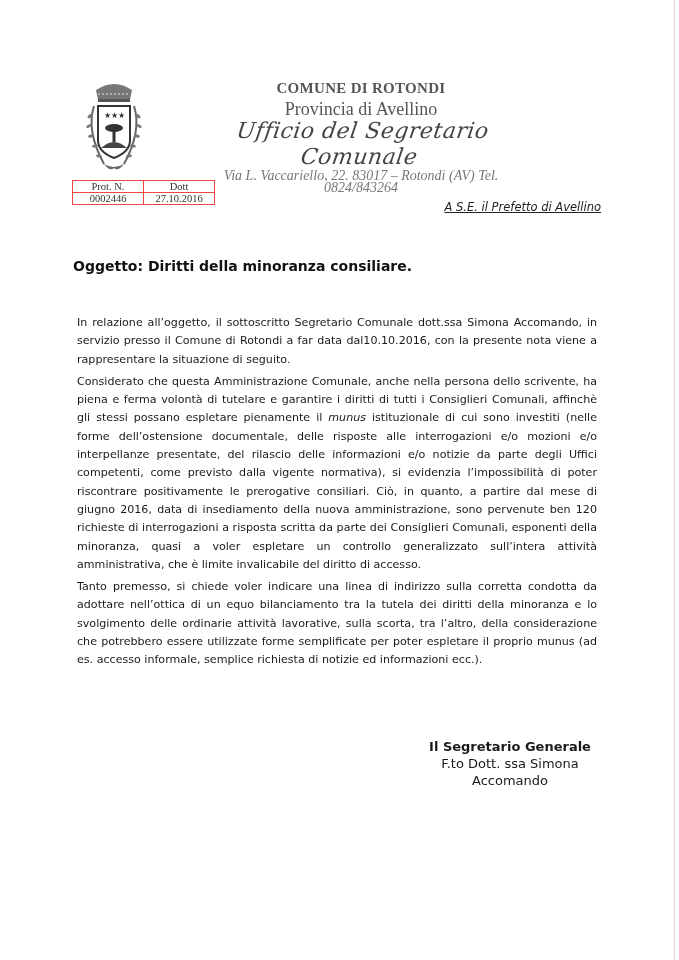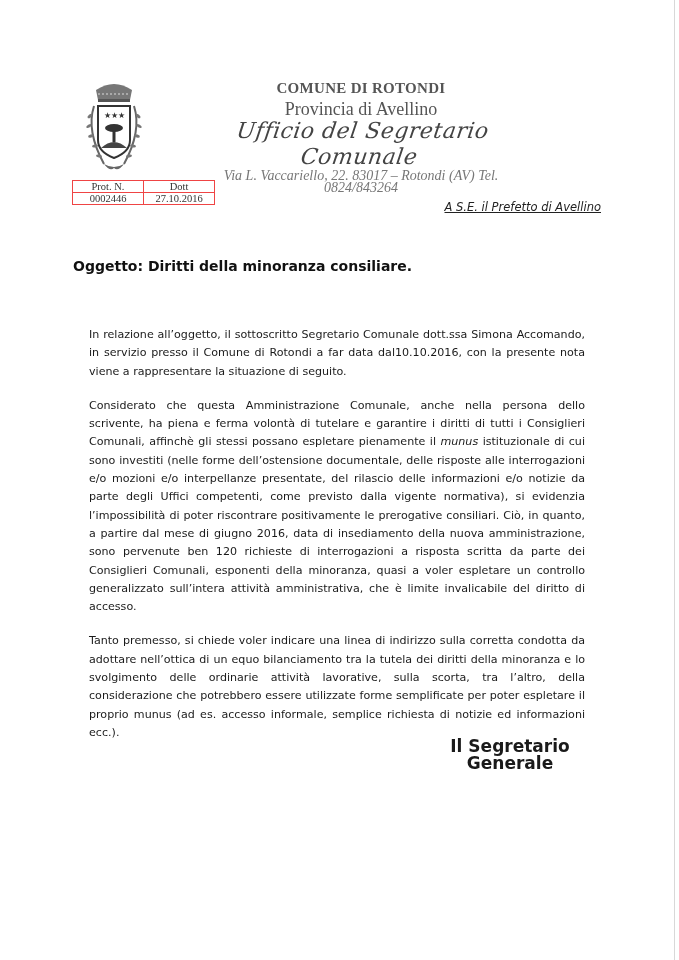--- a/index.html
+++ b/index.html
@@ -16,25 +16,25 @@
   .hdr-addr { font-size: 14px; font-style: italic; line-height: 12px; color: #777; }
 
   .prot-table { position: absolute; left: 72px; top: 180px; border-collapse: collapse; font-family: "Liberation Serif", serif; font-size: 10.5px; color: #333; }
   .prot-table td { border: 1px solid #ef4444; text-align: center; padding: 0 8px; line-height: 11px; width: 54px; }
 
   .recipient { position: absolute; right: 78px; top: 200px; font-family: "DejaVu Sans", sans-serif; font-style: italic; font-size: 11.5px; color: #222; text-decoration: underline; }
 
   .subject { position: absolute; left: 73px; top: 258px; font-family: "DejaVu Sans", sans-serif; font-weight: bold; font-size: 14px; color: #111; text-align: center; }
 
   .body { position: absolute; left: 73px; top: 310px; width: 528px; font-family: "DejaVu Sans", sans-serif; font-size: 11.1px; line-height: 18.3px; color: #1a1a1a; }
-  .body p { margin: 16px; text-align: justify; }
+  .body p { margin: 4px; text-align: justify; }
   .body p.last-left { text-align-last: left; }
   .body em { font-style: italic; }
 
-  .sign { position: absolute; left: 410px; top: 738px; width: 200px; text-align: center; font-family: "DejaVu Sans", sans-serif; font-size: 17px; line-height: 17px; color: #1a1a1a; }
+  .sign { position: absolute; left: 410px; top: 738px; width: 200px; text-align: center; font-family: "DejaVu Sans", sans-serif; font-size: 13px; line-height: 17px; color: #1a1a1a; }
   .sign-title { font-weight: bold; }
 </style>
 </head>
 <body>
 
 <div class="page">
   <div class="right-edge"></div>
 
   <svg class="crest" viewBox="0 0 80 100">
 
@@ -95,14 +95,15 @@
   <div class="subject">Oggetto: Diritti della minoranza consiliare.</div>
 
   <div class="body">
     <p class="last-left">In relazione all’oggetto, il sottoscritto Segretario Comunale dott.ssa Simona Accomando, in servizio presso il Comune di Rotondi a far data dal10.10.2016, con la presente nota viene a rappresentare la situazione di seguito.</p>
     <p class="last-left"><span>Considerato che questa Amministrazione Comunale, anche nella persona dello scrivente, ha  piena e  ferma volontà di tutelare e  garantire i diritti di tutti i Consiglieri Comunali, affinchè gli stessi possano espletare pienamente il </span><em>munus</em><span> istituzionale di cui sono investiti (nelle forme dell’ostensione documentale, delle risposte alle interrogazioni e/o mozioni e/o interpellanze presentate, del rilascio delle informazioni e/o notizie da parte degli Uffici competenti, come previsto dalla vigente normativa), si evidenzia l’impossibilità di poter riscontrare positivamente le prerogative consiliari. Ciò, in quanto, a partire dal mese di giugno 2016, data di insediamento della nuova amministrazione, sono pervenute ben 120 richieste di interrogazioni a risposta scritta da parte dei Consiglieri Comunali, esponenti della minoranza, quasi a voler espletare un controllo generalizzato sull’intera attività amministrativa, che è limite invalicabile del diritto di accesso.</span></p>
     <p class="last-left">Tanto premesso, si chiede voler indicare una linea di indirizzo sulla corretta condotta da adottare nell’ottica di un equo bilanciamento tra la tutela dei diritti della minoranza e lo svolgimento delle ordinarie attività lavorative, sulla scorta, tra l’altro, della considerazione che potrebbero essere utilizzate forme semplificate per poter espletare il proprio munus (ad es. accesso informale, semplice richiesta di notizie ed informazioni ecc.).</p>
   </div>
 
   <div class="sign">
     <div class="sign-title">Il Segretario Generale</div>
+    <div>F.to Dott. ssa Simona Accomando</div>
   </div>
 </div>
 
 </body></html>

